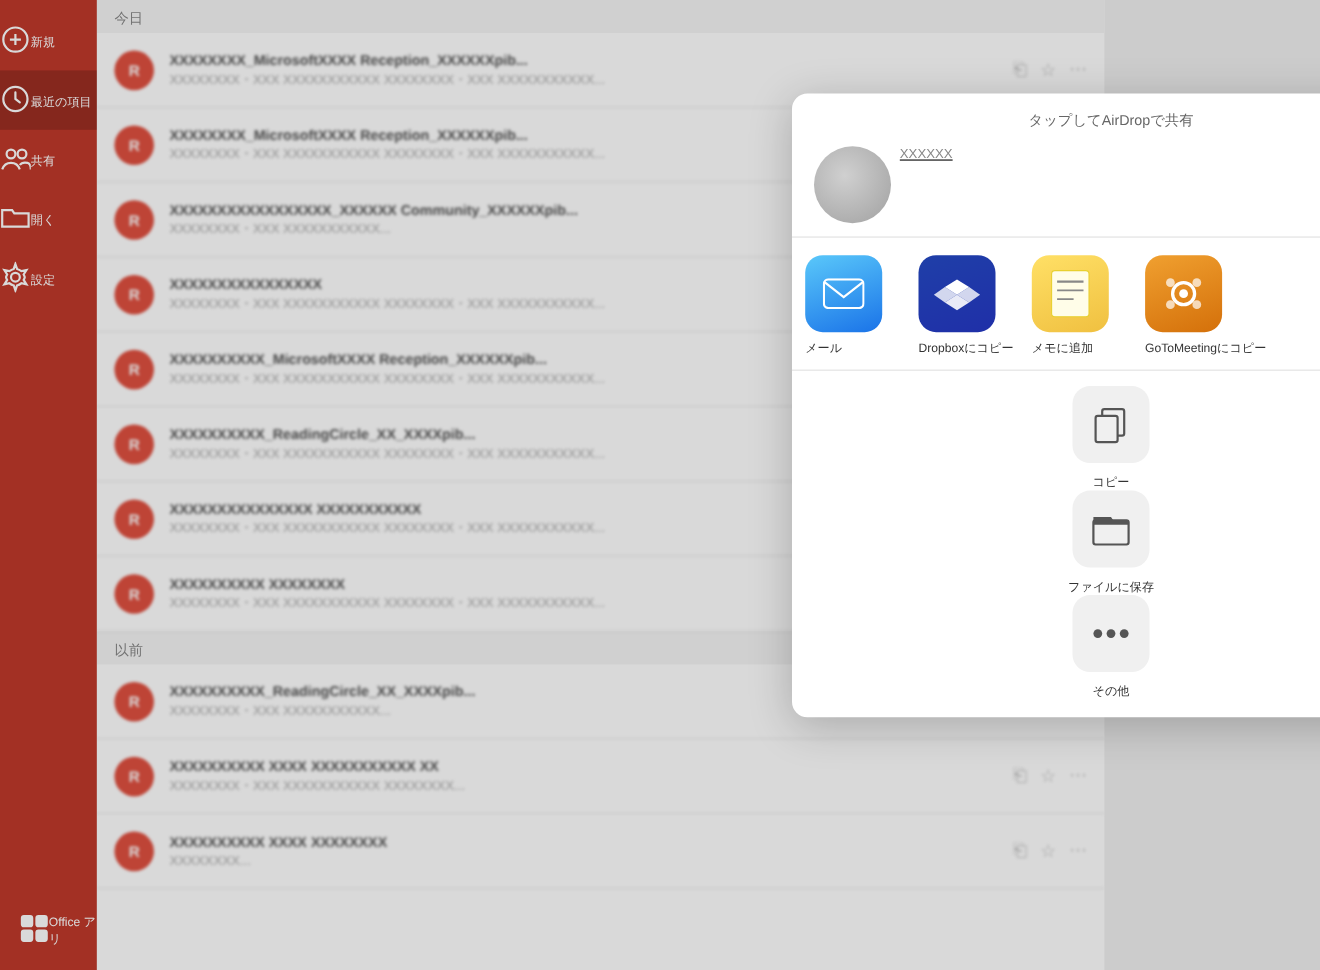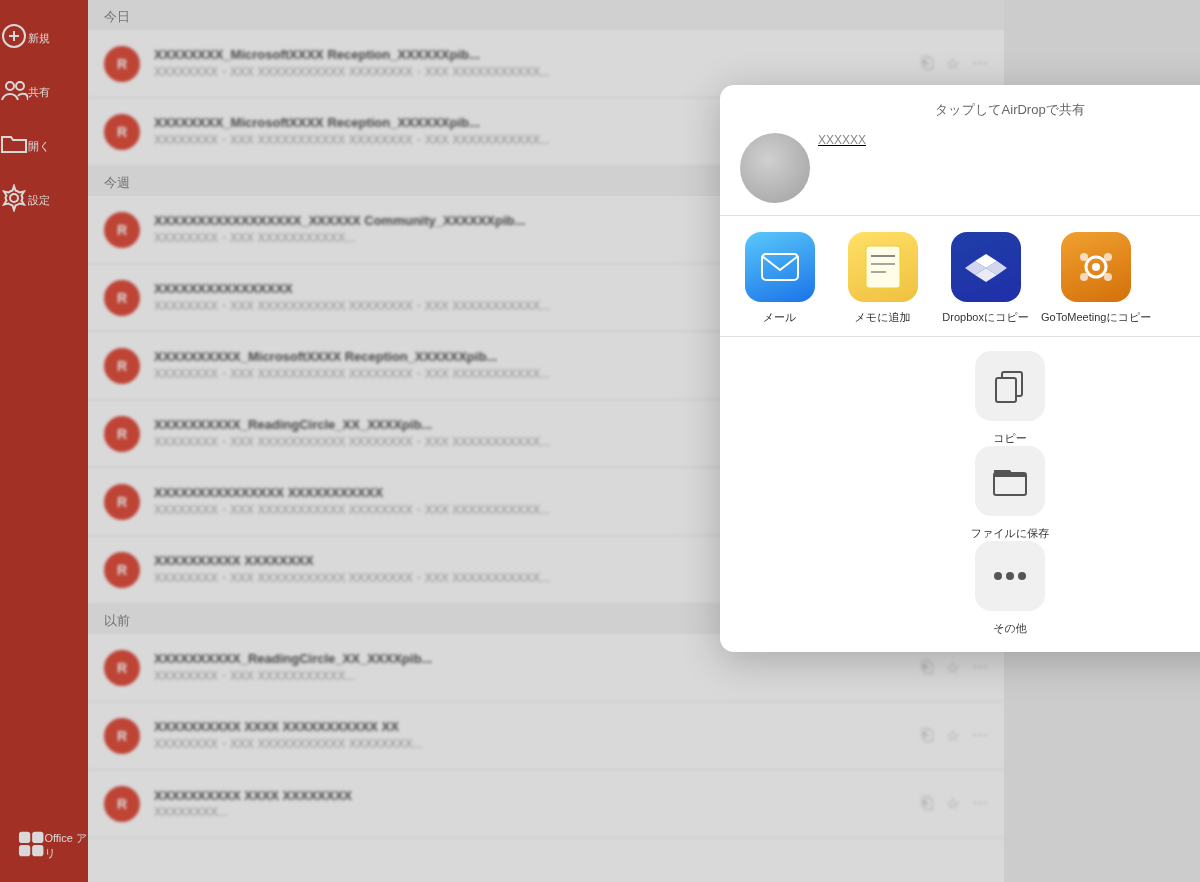--- a/index.html
+++ b/index.html
@@ -162,21 +162,21 @@
     .app-share-row {
       padding: 16px 12px 12px;
       border-bottom: 1px solid #e0e0e0;
       display: flex;
       gap: 8px;
       overflow-x: auto;
     }
     .app-share-item {
       display: flex;
       flex-direction: column;
-      align-items: center;
+      align-items: flex-start;
       min-width: 95px;
       cursor: pointer;
     }
     .app-icon {
       width: 70px; height: 70px;
       border-radius: 16px;
       margin-bottom: 8px;
       display: flex;
       align-items: center;
       justify-content: center;
@@ -229,20 +229,27 @@
 
   <div class="sidebar-item">
     <svg viewBox="0 0 28 28">
       <circle cx="14" cy="14" r="11" stroke="#fff" stroke-width="2" fill="none"></circle>
       <line x1="14" y1="9" x2="14" y2="19" stroke="#fff" stroke-width="2"></line>
       <line x1="9" y1="14" x2="19" y2="14" stroke="#fff" stroke-width="2"></line>
     </svg>
     <span>新規</span>
   </div>
 
+  <div class="sidebar-item active">
+    <svg viewBox="0 0 28 28">
+      <circle cx="14" cy="14" r="11" stroke="#fff" stroke-width="2" fill="none"></circle>
+      <polyline points="14,8 14,14 18,17" stroke="#fff" stroke-width="2" fill="none" stroke-linecap="round"></polyline>
+    </svg>
+    <span>最近の項目</span>
+  </div>
 
   <div class="sidebar-item">
     <svg viewBox="0 0 28 28">
       <circle cx="10" cy="10" r="4" stroke="#fff" stroke-width="2" fill="none"></circle>
       <circle cx="20" cy="10" r="4" stroke="#fff" stroke-width="2" fill="none"></circle>
       <path d="M2 24 Q4 18 10 18 Q16 18 18 24" stroke="#fff" stroke-width="2" fill="none"></path>
       <path d="M18 20 Q20 17 25 18 Q28 19 28 24" stroke="#fff" stroke-width="2" fill="none"></path>
     </svg>
     <span>共有</span>
   </div>
@@ -296,21 +303,20 @@
       <div class="item-title">XXXXXXXX_MicrosoftXXXX Reception_XXXXXXpib...</div>
       <div class="item-sub">XXXXXXXX・XXX XXXXXXXXXXX XXXXXXXX・XXX XXXXXXXXXXX...</div>
     </div>
     <div class="item-actions">
       <span>⎗</span>
       <span>☆</span>
       <span>···</span>
     </div>
   </div>
 
-  <div class="section-header">今週</div>
 
   <div class="list-item">
     <div class="avatar">R</div>
     <div class="item-content">
       <div class="item-title">XXXXXXXXXXXXXXXXX_XXXXXX Community_XXXXXXpib...</div>
       <div class="item-sub">XXXXXXXX・XXX XXXXXXXXXXX...</div>
     </div>
     <div class="item-actions">
       <span>⎗</span>
       <span>☆</span>
@@ -440,44 +446,44 @@
   <div class="app-share-row">
 
     <div class="app-share-item">
       <div class="app-icon mail">
         <svg class="mail-svg" viewBox="0 0 38 28">
           <rect x="1" y="1" width="36" height="26" rx="4" fill="none" stroke="#fff" stroke-width="2"></rect>
           <polyline points="1,3 19,17 37,3" fill="none" stroke="#fff" stroke-width="2"></polyline>
         </svg>
       </div>
       <div class="app-label">メール</div>
+    </div>
+
+    <div class="app-share-item">
+      <div class="app-icon dropbox">
+        <svg width="42" height="42" viewBox="0 0 42 42">
+          <polygon points="21,8 32,15 21,22 10,15" fill="#fff"></polygon>
+          <polygon points="10,15 21,22 10,29 0,22" fill="#fff" opacity="0.8"></polygon>
+          <polygon points="32,15 42,22 32,29 21,22" fill="#fff" opacity="0.8"></polygon>
+          <polygon points="10,29 21,22 32,29 21,36" fill="#fff" opacity="0.9"></polygon>
+        </svg>
+      </div>
+      <div class="app-label">Dropboxにコピー</div>
     </div>
 
     <div class="app-share-item">
       <div class="app-icon notes">
         <svg width="38" height="46" viewBox="0 0 38 46">
           <rect x="2" y="2" width="34" height="42" rx="3" fill="#fffde8" stroke="#e8d030" stroke-width="1"></rect>
           <line x1="7" y1="12" x2="31" y2="12" stroke="#888" stroke-width="2"></line>
           <line x1="7" y1="20" x2="31" y2="20" stroke="#888" stroke-width="1.5"></line>
           <line x1="7" y1="28" x2="22" y2="28" stroke="#888" stroke-width="1.5"></line>
         </svg>
       </div>
       <div class="app-label">メモに追加</div>
-    </div>
-
-    <div class="app-share-item">
-      <div class="app-icon dropbox">
-        <svg width="42" height="42" viewBox="0 0 42 42">
-          <polygon points="21,8 32,15 21,22 10,15" fill="#fff"></polygon>
-          <polygon points="10,15 21,22 10,29 0,22" fill="#fff" opacity="0.8"></polygon>
-          <polygon points="32,15 42,22 32,29 21,22" fill="#fff" opacity="0.8"></polygon>
-          <polygon points="10,29 21,22 32,29 21,36" fill="#fff" opacity="0.9"></polygon>
-        </svg>
-      </div>
-      <div class="app-label">Dropboxにコピー</div>
     </div>
 
     <div class="app-share-item">
       <div class="app-icon gotomeeting">
         <svg width="44" height="44" viewBox="0 0 44 44">
           <circle cx="22" cy="22" r="10" fill="none" stroke="#fff" stroke-width="3"></circle>
           <circle cx="22" cy="22" r="4" fill="#fff"></circle>
           <circle cx="10" cy="12" r="4" fill="#fff" opacity="0.7"></circle>
           <circle cx="34" cy="12" r="4" fill="#fff" opacity="0.7"></circle>
           <circle cx="10" cy="32" r="4" fill="#fff" opacity="0.7"></circle>

